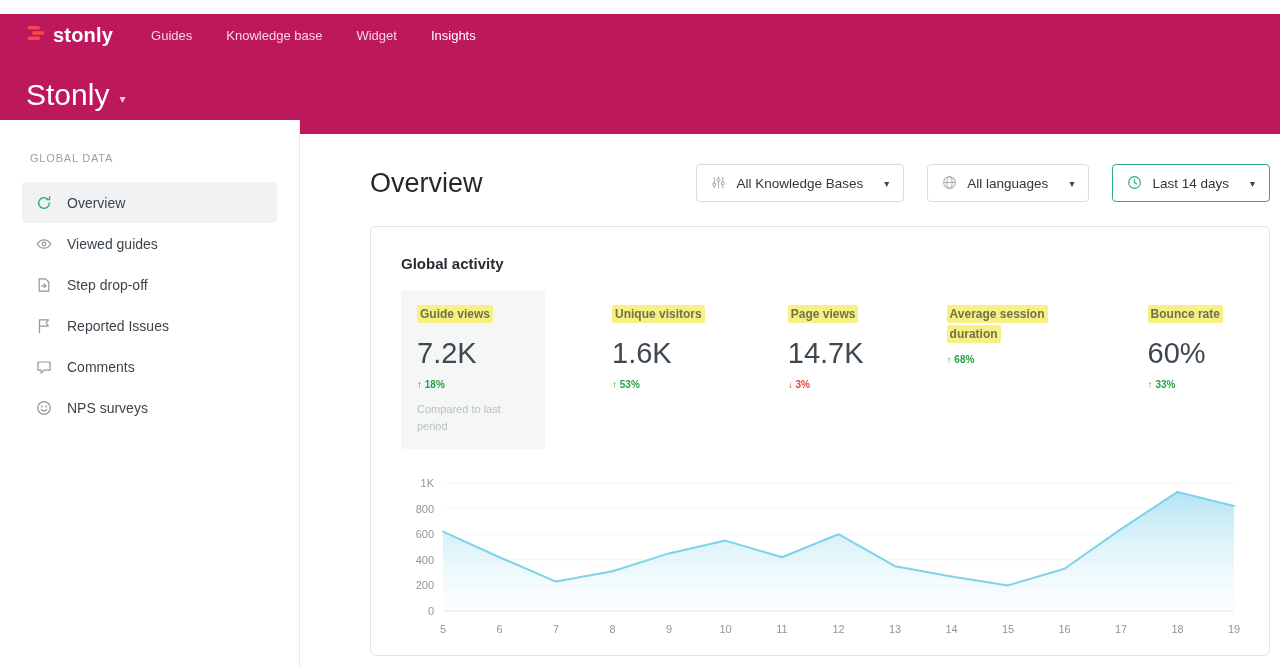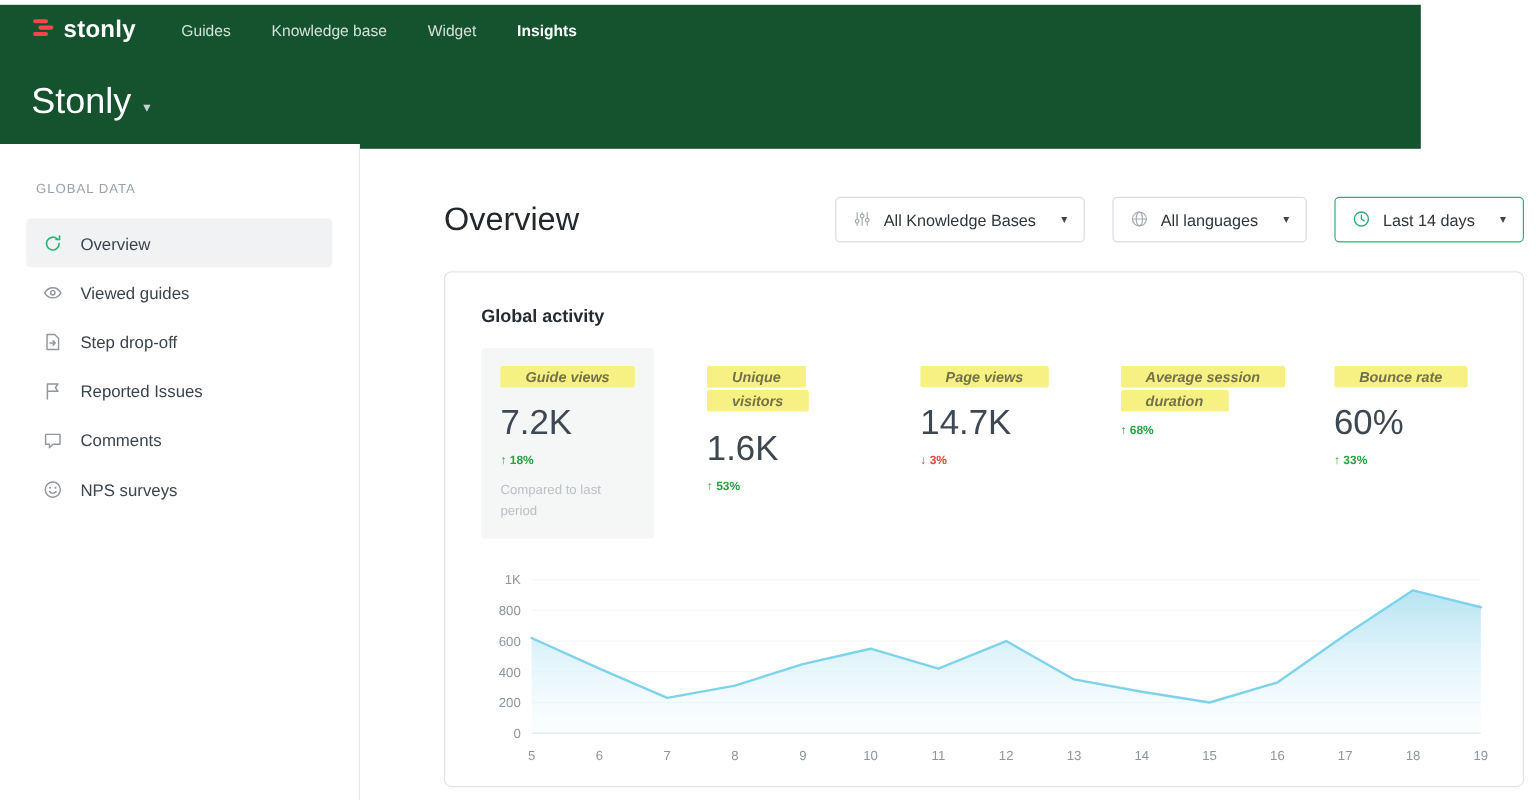--- a/index.html
+++ b/index.html
@@ -1,25 +1,25 @@
 <!DOCTYPE html>
 <html><head>
 <meta charset="utf-8">
 <style>
   * { margin:0; padding:0; box-sizing:border-box; }
   html, body { width:1280px; height:667px; overflow:hidden; }
   body { font-family:"Liberation Sans", sans-serif; background:#ffffff; position:relative; }
 
   
-  .topbar { position:absolute; top:4px; left:0; width:1184px; height:120px; background:#14532d; color:#fff; }
+  .topbar { position:absolute; top:14px; left:0; width:1280px; height:120px; background:#be185d; color:#fff; }
   .topnav { display:flex; align-items:center; height:42px; padding:0 26px; }
   .logo { display:flex; align-items:center; gap:7px; margin-right:38px; cursor:pointer; }
   .logo-text { font-size:20px; font-weight:bold; letter-spacing:.2px; color:#fff; }
   .nav-item { font-size:13px; color:rgba(255,255,255,.82); margin-right:34px; cursor:pointer; white-space:nowrap; }
-  .nav-item.active { color:#ffffff; font-weight:bold; }
+  .nav-item.active { color:#ffffff; font-weight:normal; }
   .workspace { display:flex; align-items:center; gap:10px; padding:22px 26px 0; cursor:pointer; }
   .workspace-title { font-size:30px; font-weight:500; color:#fff; }
   .workspace-caret { font-size:12px; color:rgba(255,255,255,.75); margin-top:8px; }
 
   
   .sidebar { position:absolute; top:120px; left:0; width:300px; height:656px; background:#fff; border-right:1px solid #e7e9ea; padding:32px 22px 0; }
   .section-label { font-size:11px; color:#9aa2aa; letter-spacing:.8px; margin:0 0 18px 8px; }
   .side-item { display:flex; align-items:center; gap:15px; height:41px; padding:0 13px; border-radius:4px; font-size:14px; color:#3c454d; cursor:pointer; }
   .side-item.active { background:#f1f2f3; }
   .side-icon { width:17px; height:17px; display:flex; align-items:center; justify-content:center; flex:0 0 17px; }
@@ -34,22 +34,22 @@
   .filter-caret { font-size:10px; color:#3c454d; margin-left:12px; }
   .filter-icon { width:16px; height:16px; display:flex; }
 
   
   .card { margin-top:24px; border:1px solid #e2e5e8; border-radius:6px; background:#fff; padding:28px 30px 20px; height:430px; }
   .card-title { font-size:15px; font-weight:bold; color:#262c31; }
   .metrics { display:flex; justify-content:space-between; align-items:flex-start; margin-top:18px; }
   .metric { padding:14px 16px; border-radius:3px; cursor:pointer; }
   .metric.selected { background:#f5f6f6; }
   .metric-label-wrap { display:block; max-width:118px; }
-  .metric-label { display:inline; background:#f7f083; color:#72714c; font-size:12px; font-weight:bold; padding:2px 21px; border-radius:2px; line-height:1.7;
-    box-decoration-break:clone;font-style:italic; -webkit-box-decoration-break:clone; }
+  .metric-label { display:inline; background:#f7f083; color:#72714c; font-size:12px; font-weight:bold; padding:2px 3px; border-radius:2px; line-height:1.7;
+    box-decoration-break:clone; -webkit-box-decoration-break:clone; }
   .metric-value { font-size:29px; color:#3e4852; margin-top:13px; white-space:nowrap; }
   .metric-change { font-size:10px; font-weight:bold; margin-top:9px; }
   .metric-change.up { color:#27a341; }
   .metric-change.down { color:#e6453c; }
   .metric-note { font-size:11px; color:#bac1c7; margin-top:11px; max-width:112px; line-height:1.55; }
 
   .chart-wrap { margin-top:24px; }
   .tick { font-size:11px; fill:#8d969e; }
 </style>
 </head>

